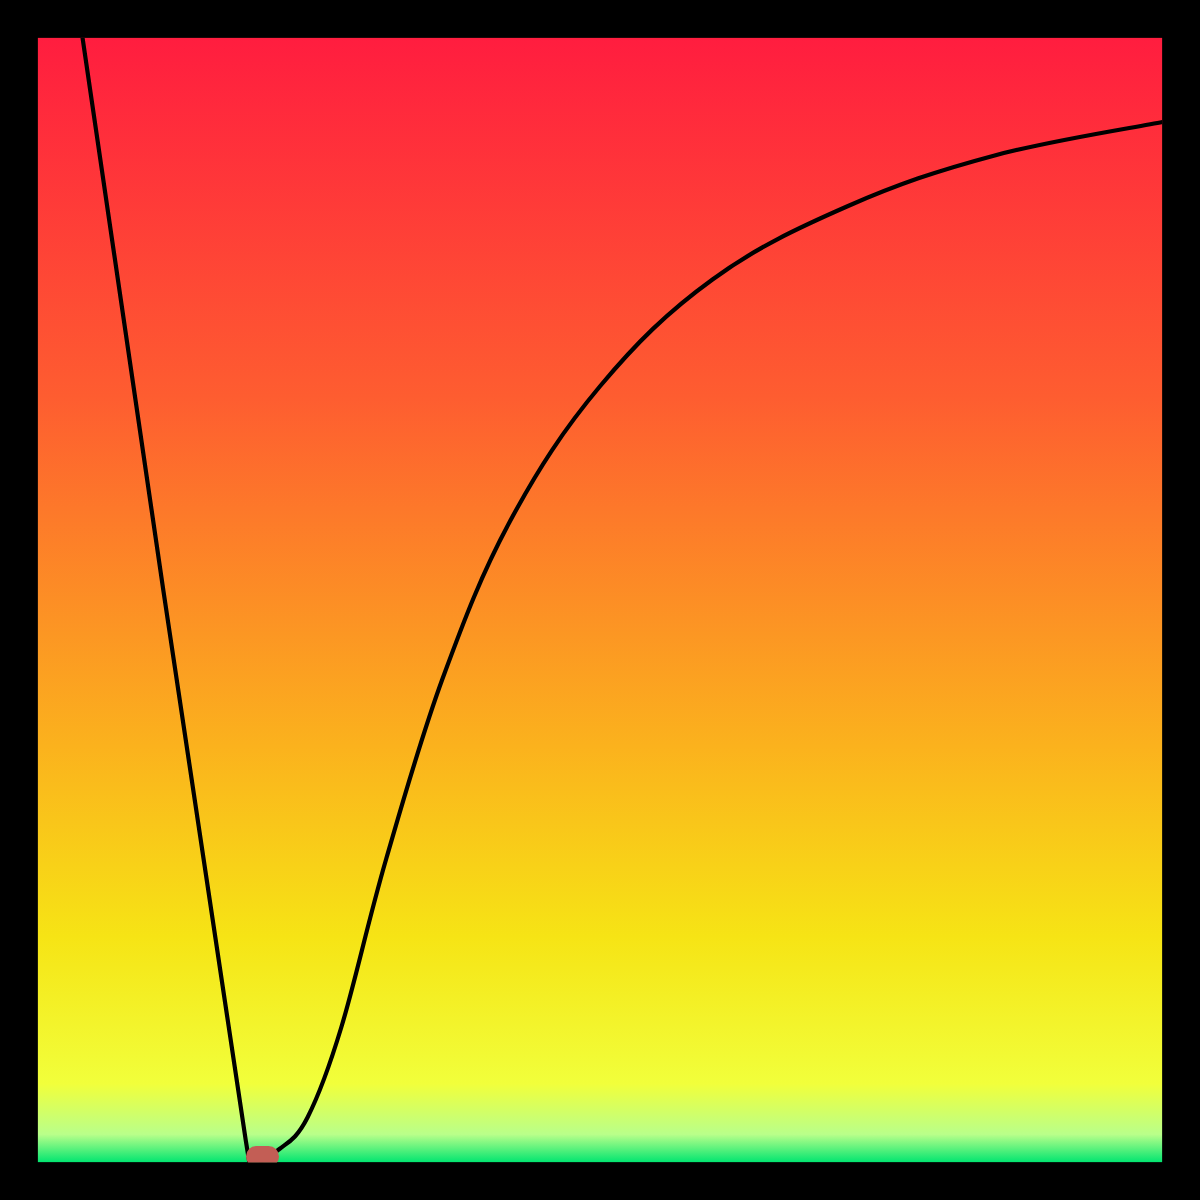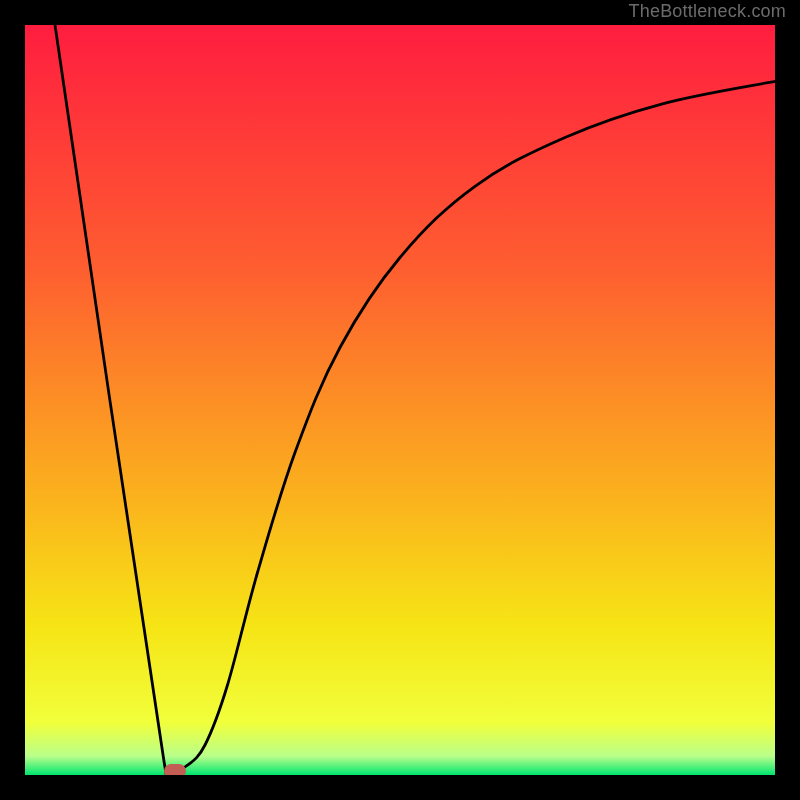--- a/index.html
+++ b/index.html
@@ -48,14 +48,13 @@
           <stop id="s6" offset="100%" stop-color="#00e570"></stop>
         </linearGradient>
       </defs>
       <rect x="0" y="0" width="750" height="750" fill="url(#g)"></rect>
     </svg>
     <svg class="curve" viewBox="0 0 750 750" preserveAspectRatio="none">
       <path id="curvePath" d="M 30.0 0.0 C 49.6 132.3, 117.2 601.1, 138.8 735.0 C 160.3 868.9, 145.9 742.9, 150.0 744.0 C 154.1 745.1, 155.8 745.3, 161.3 741.0 C 166.7 736.7, 172.6 734.6, 180.0 720.0 C 187.4 705.4, 193.1 691.0, 202.5 660.0 C 211.9 629.0, 220.3 589.4, 232.5 547.5 C 244.7 505.6, 255.2 468.0, 270.0 427.5 C 284.9 387.0, 296.1 357.6, 315.0 322.5 C 333.9 287.4, 350.7 261.5, 375.0 232.5 C 399.3 203.5, 420.3 182.8, 450.0 161.3 C 479.7 139.7, 506.3 127.3, 540.0 112.5 C 573.8 97.7, 599.7 88.9, 637.5 78.8 C 675.3 68.6, 729.8 60.3, 750.0 56.3"></path>
     </svg>
     <div class="pill" id="pill" style="left: 150px; top: 746px; background: rgb(195, 94, 85);"></div>
   </div>
-  <div class="watermark">TheBottleneck.com</div>
 </div>
 
 </body></html>

